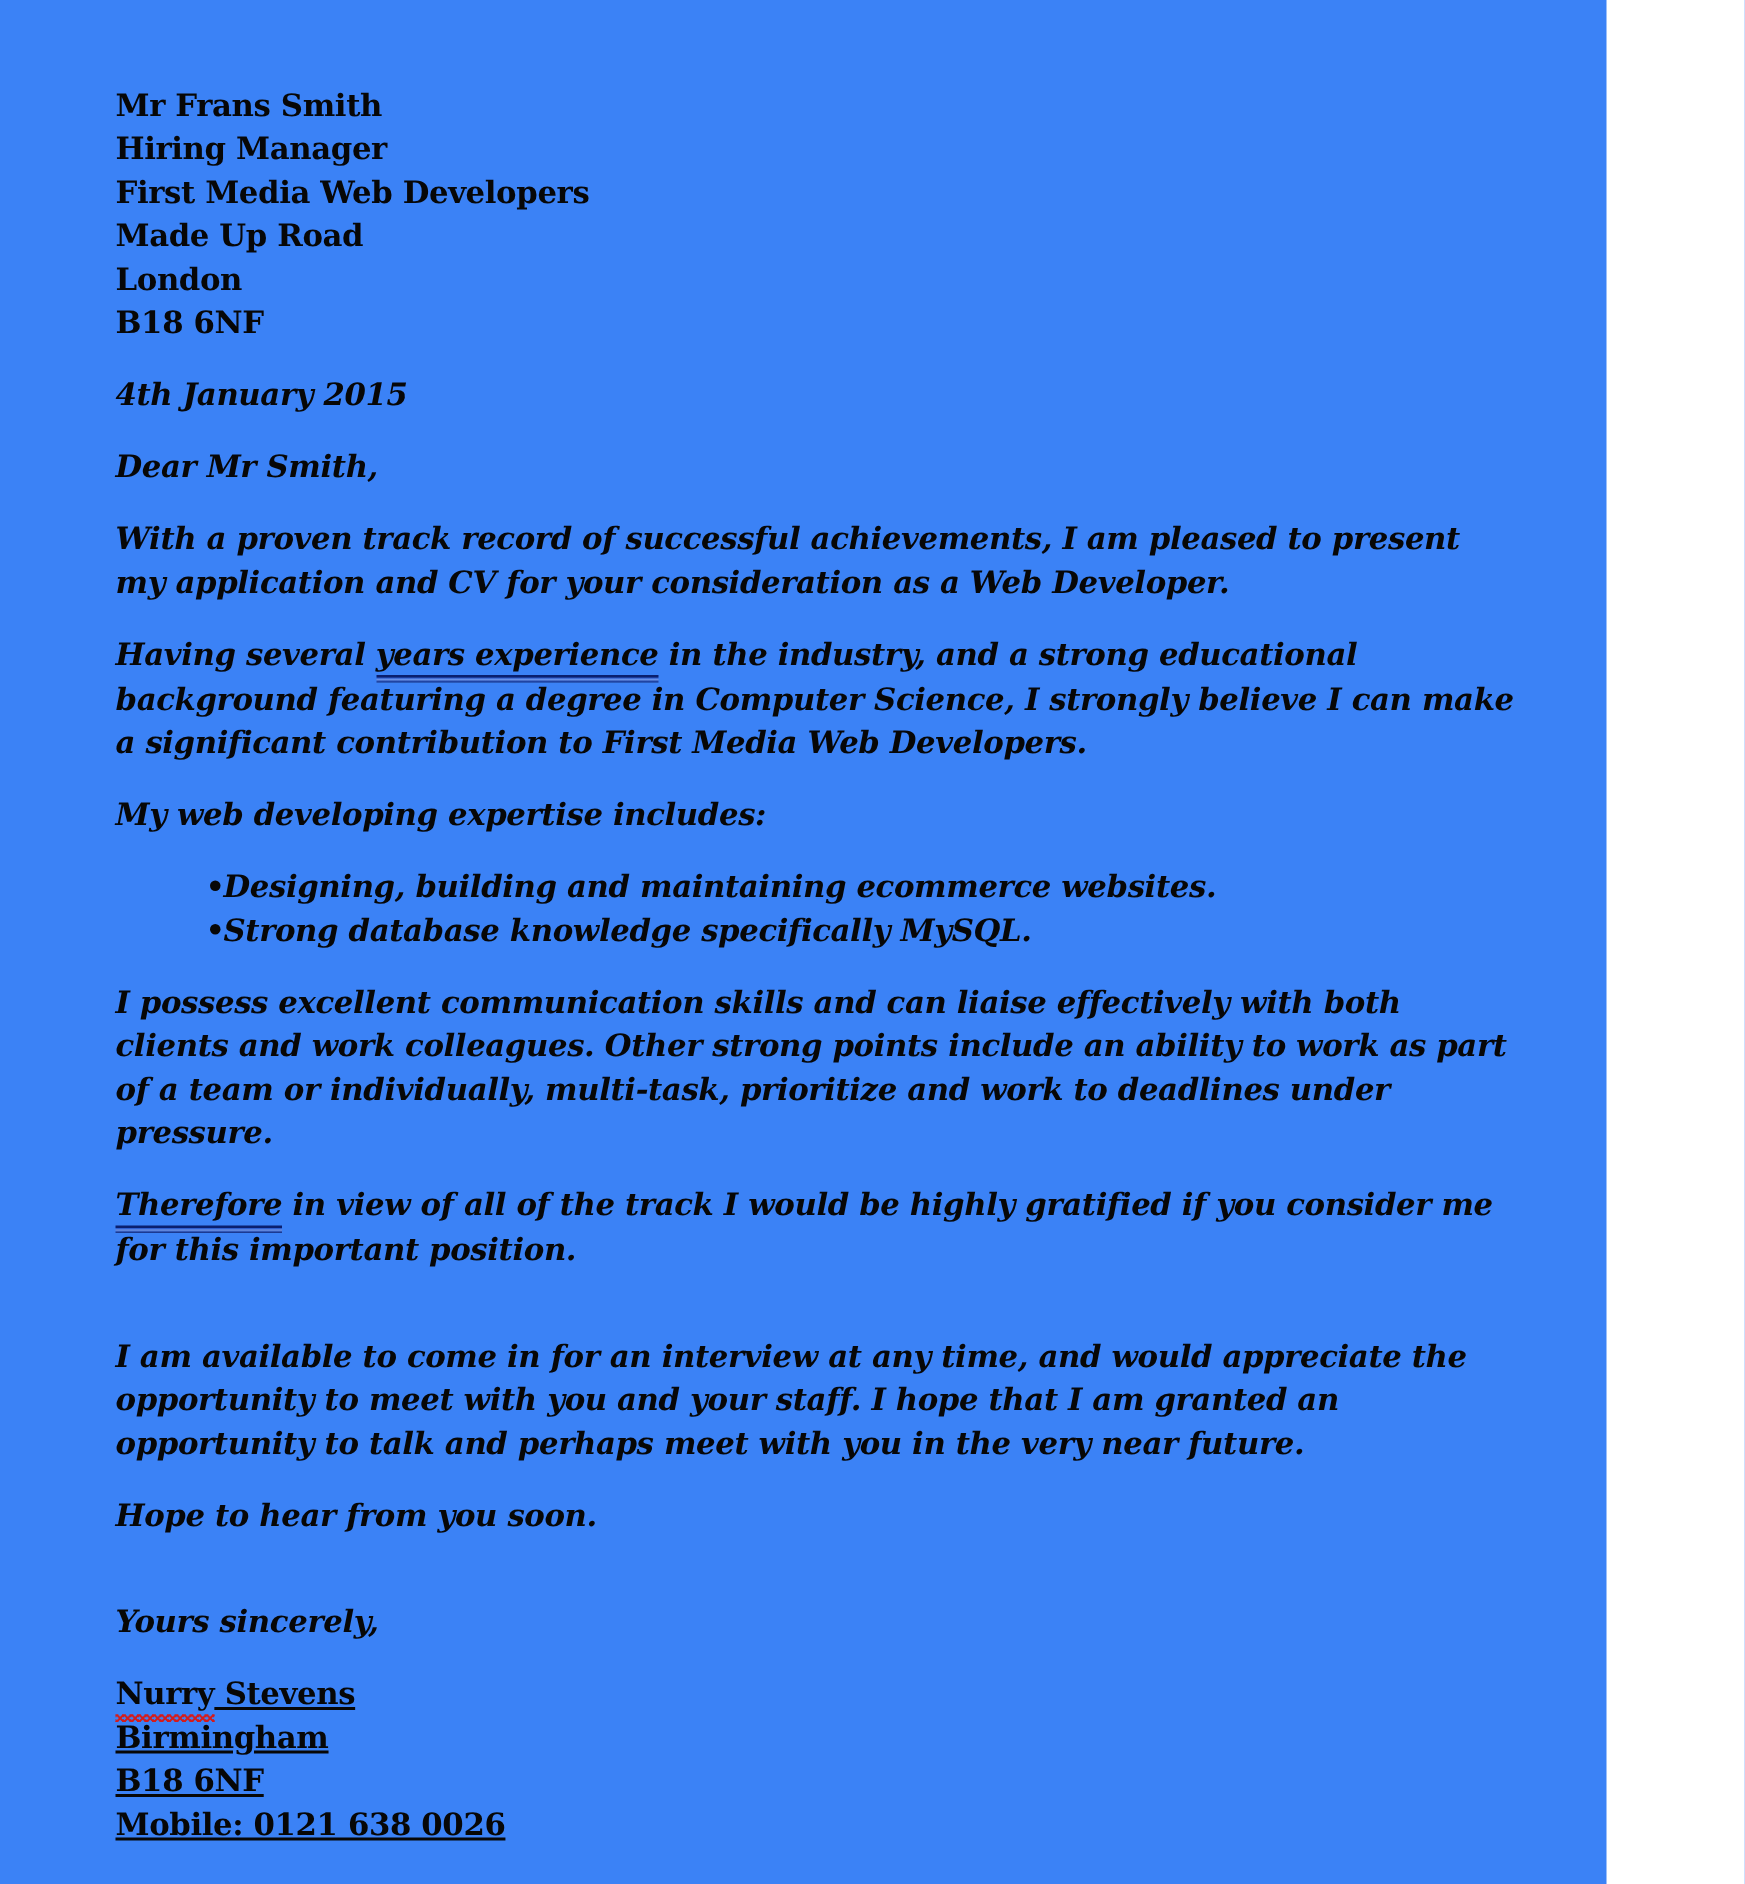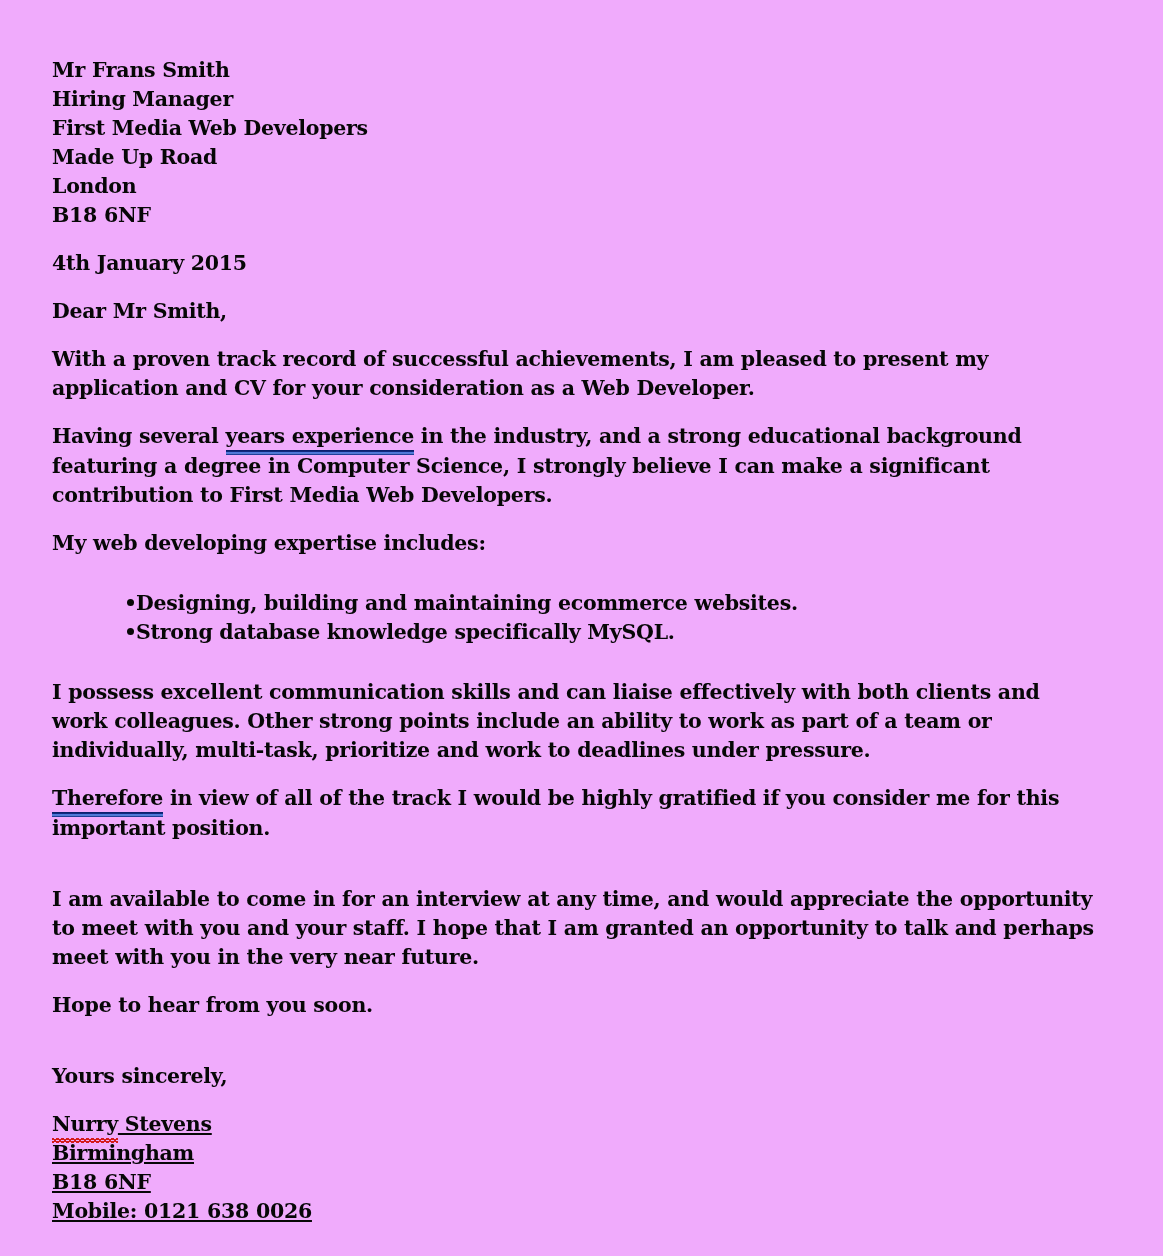--- a/index.html
+++ b/index.html
@@ -12,25 +12,25 @@
     width: 1163px;
     height: 1256px;
     overflow: hidden;
     font-family: "DejaVu Serif", "Liberation Serif", serif;
     color: #000000;
     -webkit-font-smoothing: none;
   }
 
   .page {
     position: relative;
-    width: 1163px;
+    width: 1071px;
     height: 1256px;
-    background: #f0abfc;
+    background: #3b82f6;
     box-sizing: border-box;
-    padding: 56px 60px 0 52px;
+    padding: 56px 60px 0 77px;
   }
 
   
   .letter {
     font-family: "DejaVu Serif", "Liberation Serif", serif;
     font-weight: 700;
     font-size: 20.5px;
     line-height: 29px;
     letter-spacing: -0.25px;
     color: #070707;
@@ -45,26 +45,28 @@
     white-space: pre;
   }
 
   .gap-sm { height: 19px; }
   .gap-lg { height: 42px; }
 
   .para {
     margin: 0;
     text-align: left;
     max-width: 1045px;
+    font-style: italic;
   }
 
   .bullets {
     list-style: none;
-    margin: 12px;
+    margin: 0;
     padding: 0 0 0 63px;
+    font-style: italic;
   }
   .bullets li {
     margin: 0;
     padding: 0;
     white-space: nowrap;
   }
   .bullet-dot {
     display: inline-block;
     vertical-align: 0.18em;
     width: 7px;

